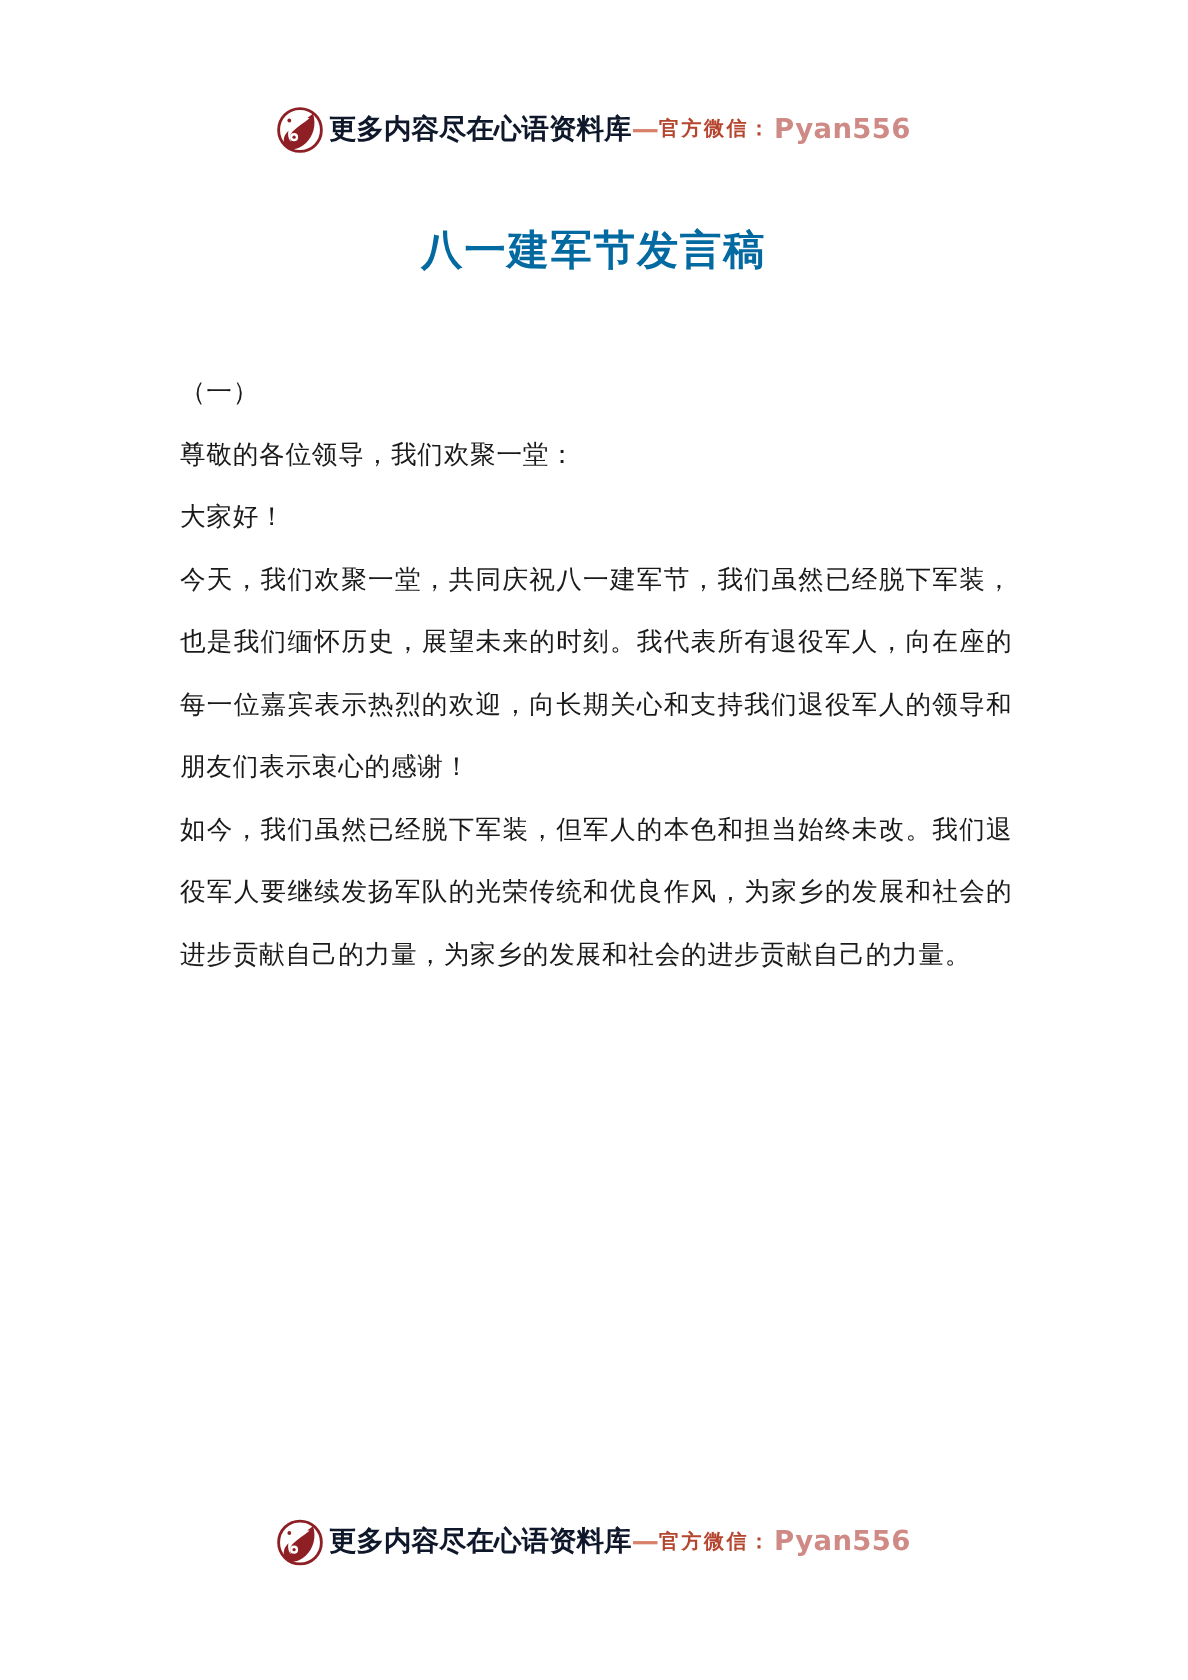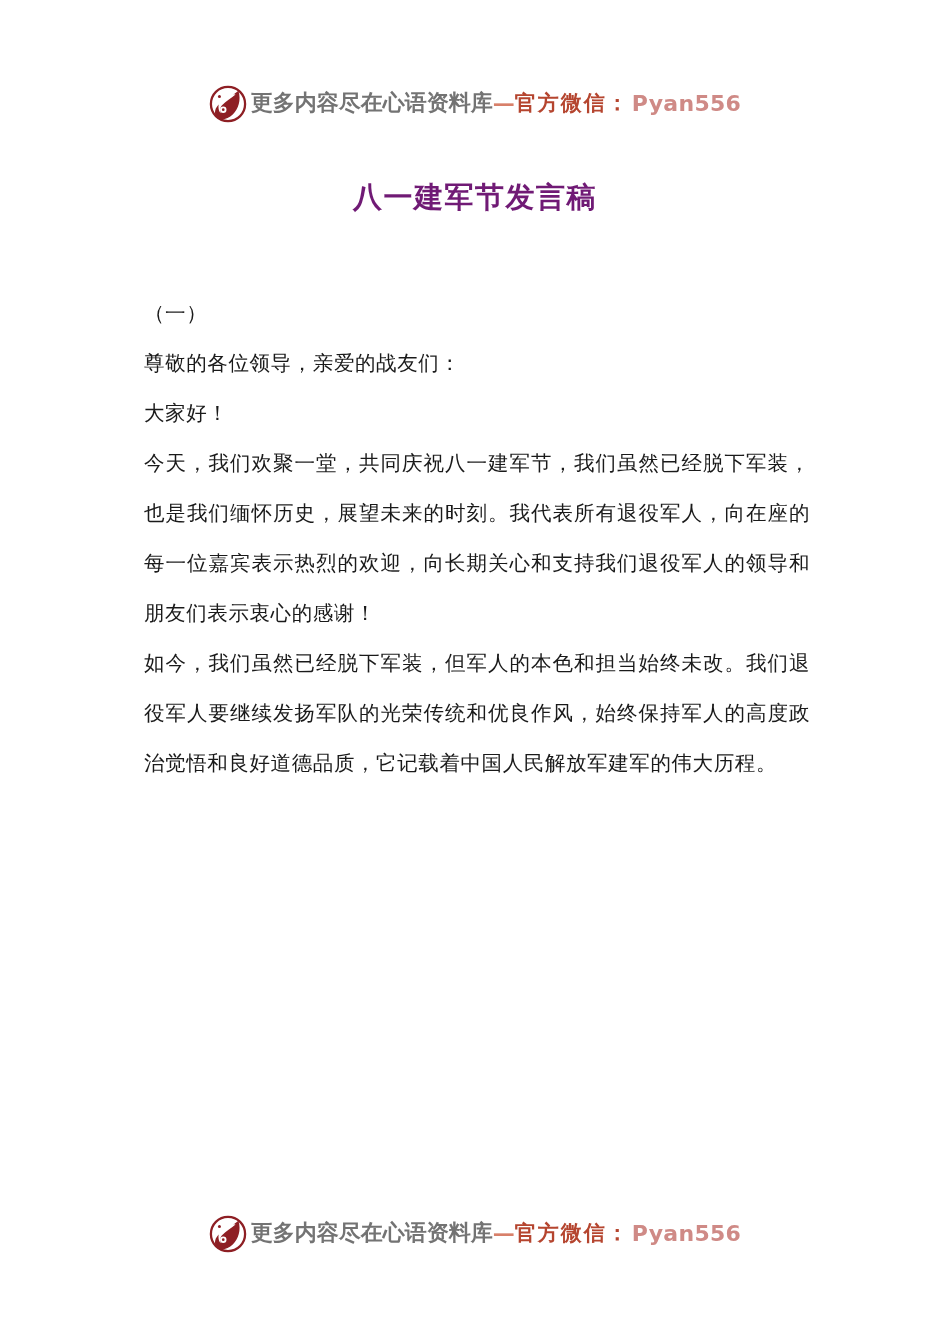--- a/index.html
+++ b/index.html
@@ -44,32 +44,32 @@
     margin-right: 4px;
     top: 1px;
   }
   .wm-logo svg { display: block; width: 38px; height: 38px; }
 
   .wm-main {
     font-family: Liberation Serif, serif;
     font-weight: 700;
     font-size: 22px;
     letter-spacing: 0px;
-    color: #737373;
+    color: #0f172a;
   }
   .wm-dash {
     font-family: "DejaVu Serif", "Liberation Serif", serif;
     font-weight: 700;
     font-size: 22px;
     color: #d8806a;
   }
   .wm-wechat {
     font-family: "DejaVu Serif", "Liberation Serif", serif;
     font-weight: 700;
-    font-size: 21px;
+    font-size: 16px;
     color: #b5452f;
     letter-spacing: 2px;
   }
   .wm-id {
     font-family: "DejaVu Sans", "Liberation Sans", sans-serif;
     font-weight: 700;
     font-size: 22px;
     color: #cf8a86;
     letter-spacing: 0.3px;
     margin-left: 2px;
@@ -77,23 +77,23 @@
 
   
   .doc-title {
     position: absolute;
     top: 178px;
     left: 0;
     width: 950px;
     text-align: center;
     font-family: "DejaVu Sans", "Liberation Sans", sans-serif;
     font-weight: 700;
-    font-size: 29px;
+    font-size: 33px;
     letter-spacing: 1.5px;
-    color: #701a75;
+    color: #0369a1;
   }
 
   .body-block {
     position: absolute;
     top: 288px;
     left: 144px;
     width: 666px;
   }
 
   .para {
@@ -128,24 +128,24 @@
     <span class="wm-main">更多内容尽在心语资料库</span>
     <span class="wm-dash">—</span>
     <span class="wm-wechat">官方微信：</span>
     <span class="wm-id">Pyan556</span>
   </div>
 
   <div class="doc-title">八一建军节发言稿</div>
 
   <div class="body-block">
     <p class="para">（一）</p>
-    <p class="para">尊敬的各位领导，亲爱的战友们：</p>
+    <p class="para">尊敬的各位领导，我们欢聚一堂：</p>
     <p class="para">大家好！</p>
     <p class="para">今天，我们欢聚一堂，共同庆祝八一建军节，我们虽然已经脱下军装，也是我们缅怀历史，展望未来的时刻。我代表所有退役军人，向在座的每一位嘉宾表示热烈的欢迎，向长期关心和支持我们退役军人的领导和朋友们表示衷心的感谢！</p>
-    <p class="para">如今，我们虽然已经脱下军装，但军人的本色和担当始终未改。我们退役军人要继续发扬军队的光荣传统和优良作风，始终保持军人的高度政治觉悟和良好道德品质，它记载着中国人民解放军建军的伟大历程。</p>
+    <p class="para">如今，我们虽然已经脱下军装，但军人的本色和担当始终未改。我们退役军人要继续发扬军队的光荣传统和优良作风，为家乡的发展和社会的进步贡献自己的力量，为家乡的发展和社会的进步贡献自己的力量。</p>
   </div>
 
   <div class="watermark watermark-bottom">
     <span class="wm-logo">
       <svg viewBox="0 0 40 40" xmlns="http://www.w3.org/2000/svg">
         <path d="M20 2 C30 2 38 10 38 20 C38 30 30 38 20 38 C10 38 2 30 2 20 C2 10 10 2 20 2 Z" fill="none" stroke="#8e1f24" stroke-width="2.4"></path>
         <path d="M31 6 C24 12 17 15 11 20 C6 24 5 30 8 34 C12 38 20 36 25 31 C31 25 34 16 31 6 Z" fill="#8e1f24"></path>
         <path d="M13 13 C18 10 24 9 28 10 C23 14 18 17 14 21 C11 24 11 28 13 30 C9 28 9 19 13 13 Z" fill="#ffffff"></path>
         <circle cx="15" cy="26" r="3.4" fill="#ffffff"></circle>
         <circle cx="15" cy="26" r="1.4" fill="#8e1f24"></circle>

